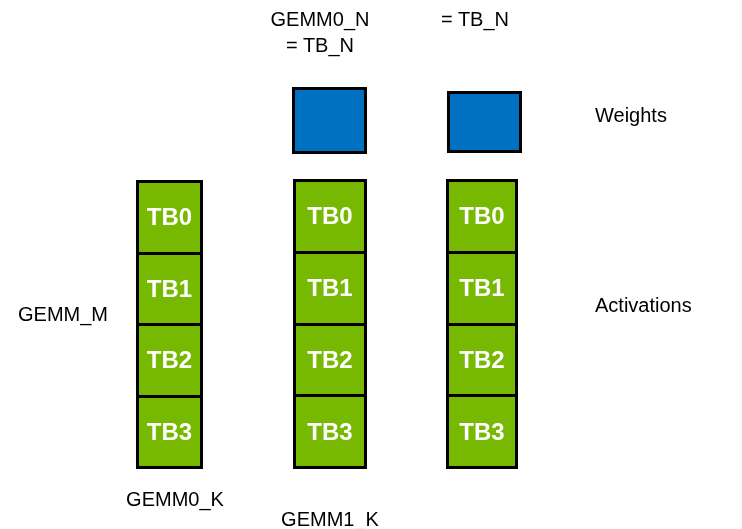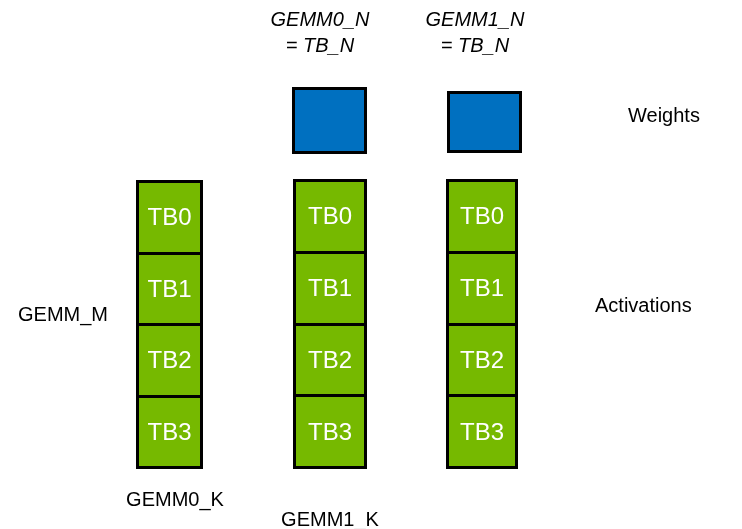--- a/index.html
+++ b/index.html
@@ -12,59 +12,59 @@
     color: var(--label-text, #000);
     overflow: hidden;
   }
   .top-label {
     position: absolute;
     width: 150px;
     text-align: center;
     font-size: 20px;
     line-height: 26px;
     top: 6px;
-    font-style: italic;
   }
   .top-label.tl0 { left: 245px; }
   .top-label.tl1 { left: 400px; }
   .square {
     position: absolute;
     box-sizing: border-box;
     background: var(--weights-fill, #0070C0);
     border: 3px solid var(--border, #000);
   }
   .square.sq0 { left: 292px; top: 87px; width: 75px; height: 67px; }
   .square.sq1 { left: 447px; top: 91px; width: 75px; height: 62px; }
   .column {
     position: absolute;
     box-sizing: border-box;
     background: var(--border, #000);
     padding: 3px;
     display: flex;
     flex-direction: column;
     gap: 3px;
+    font-weight: bold;
   }
   .column.col0 { left: 136px; top: 180px; width: 67px; height: 289px; }
   .column.col1 { left: 293px; top: 179px; width: 74px; height: 290px; }
   .column.col2 { left: 446px; top: 179px; width: 72px; height: 290px; }
   .cell {
     flex: 1;
     background: var(--activations-fill, #76B900);
     color: var(--cell-text, #fff);
     display: flex;
     align-items: center;
     justify-content: center;
     font-size: 24px;
   }
   .side-label {
     position: absolute;
     font-size: 20px;
     white-space: nowrap;
   }
-  .weights-label     { left: 628px; top: 104px; }
+  .weights-label     { left: 595px; top: 104px; }
   .activations-label { left: 595px; top: 294px; }
   .gemm-m-label      { left: 18px;  top: 303px; }
   .bottom-label {
     position: absolute;
     width: 150px;
     text-align: center;
     font-size: 20px;
     top: 488px;
   }
   .bottom-label.bl0 { left: 100px; }
@@ -74,21 +74,20 @@
 <body>
 
 <div class="canvas">
 
   <div class="top-label tl0">
     <div>GEMM0_N</div>
     <div>= TB_N</div>
   </div>
 
   <div class="top-label tl1">
-    <div>GEMM1_N</div>
     <div>= TB_N</div>
   </div>
 
   <div class="square sq0"></div>
   <div class="square sq1"></div>
 
   <div class="side-label weights-label">Weights</div>
 
   <div class="column col0">
     <div class="cell">TB0</div>

